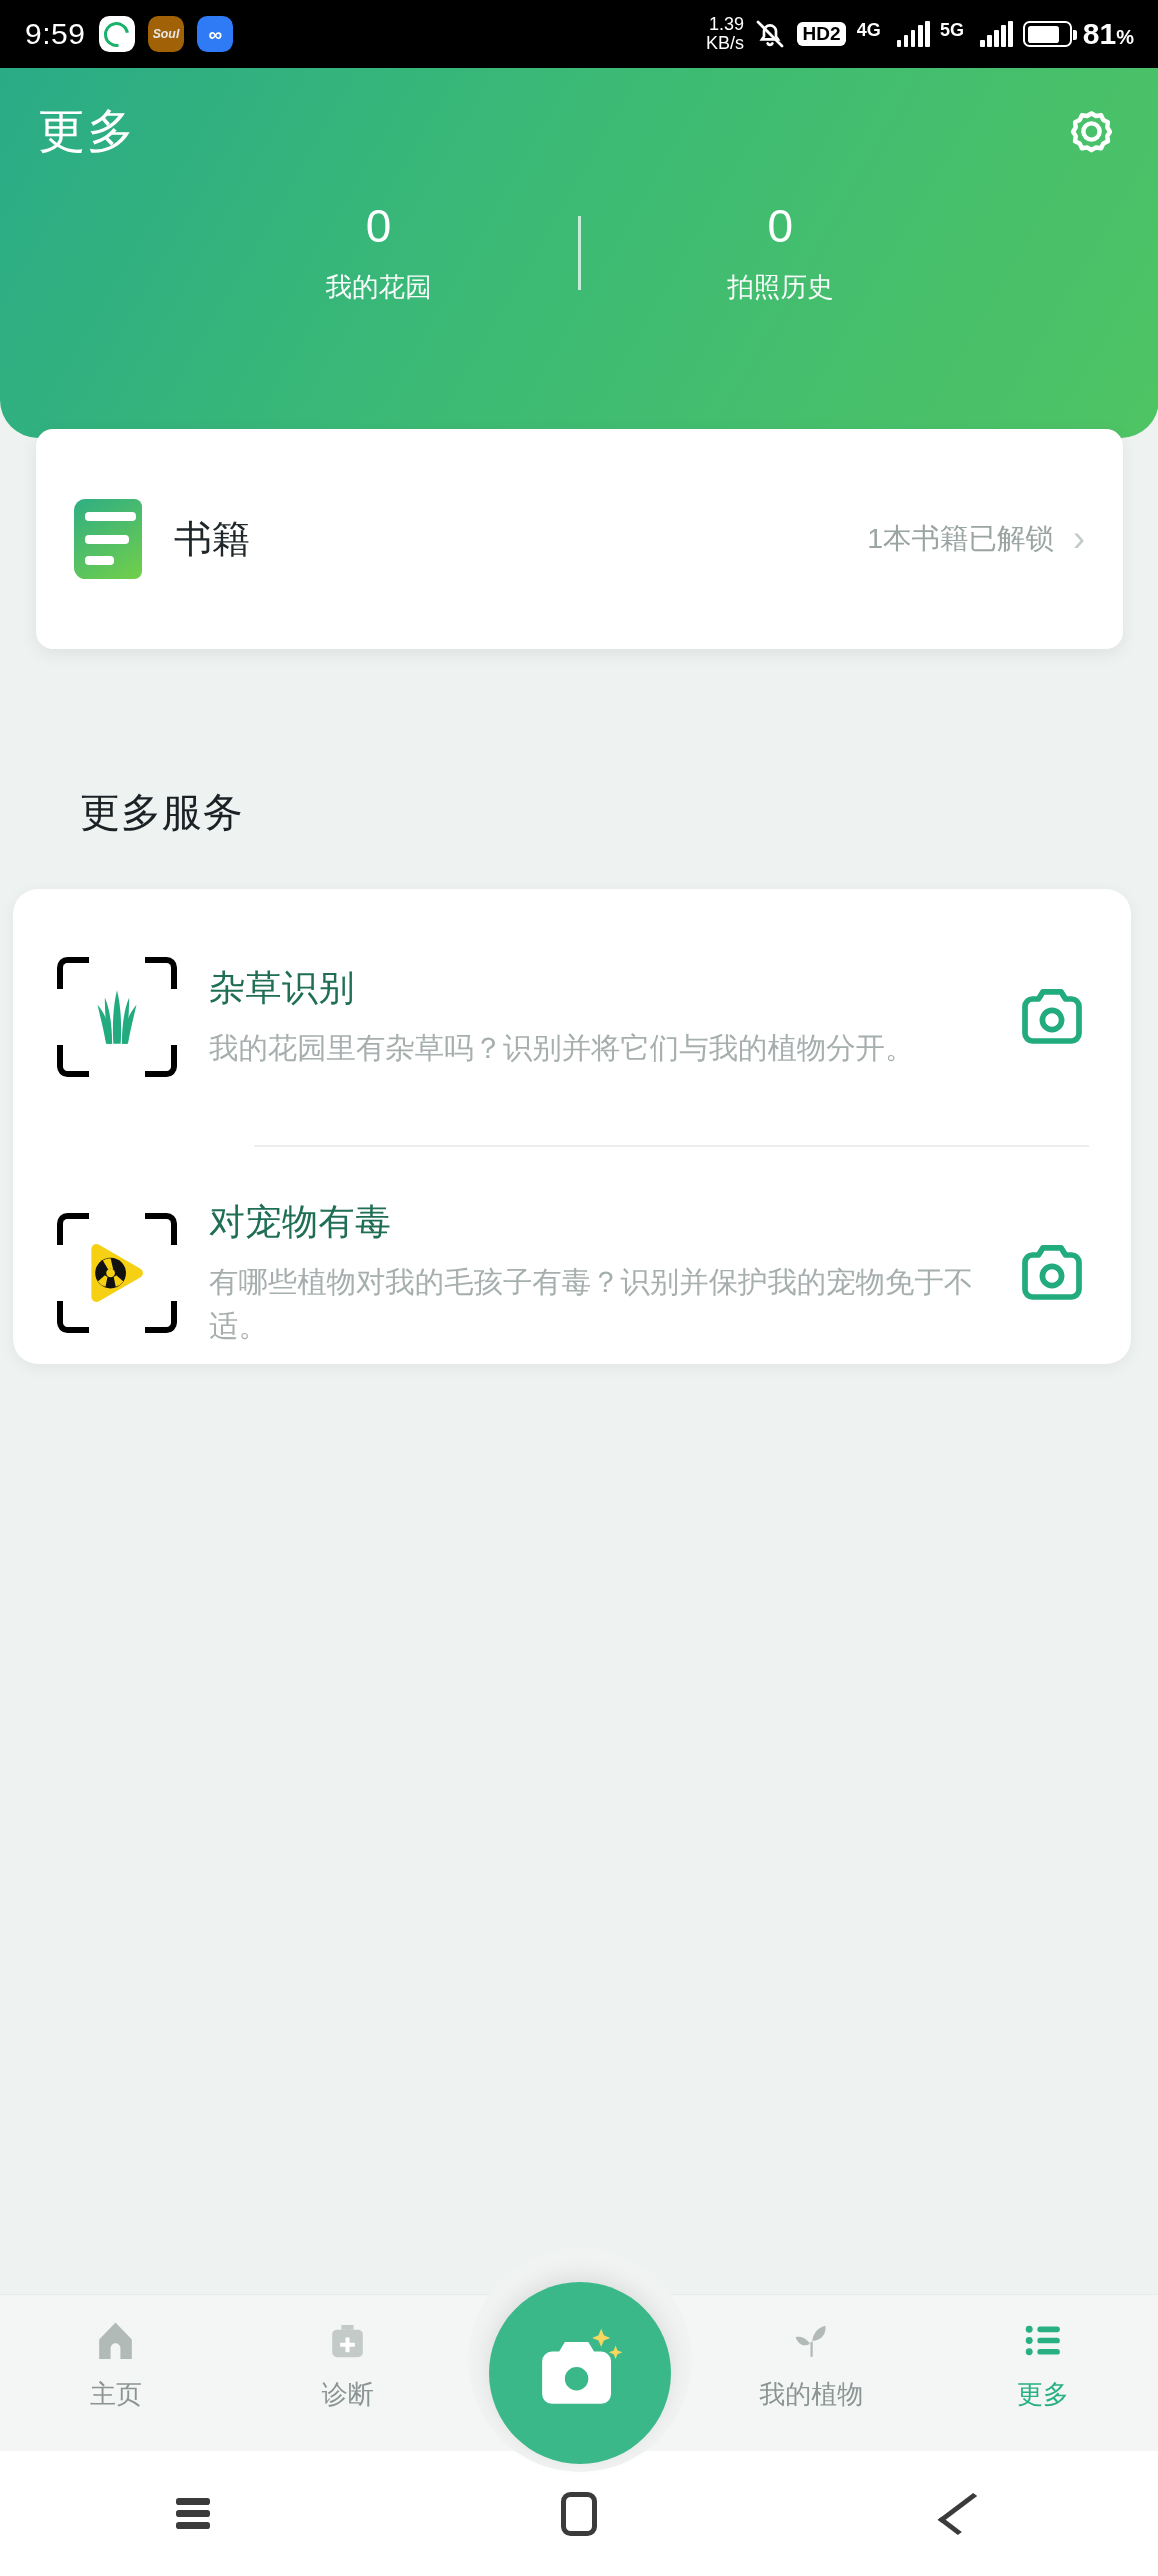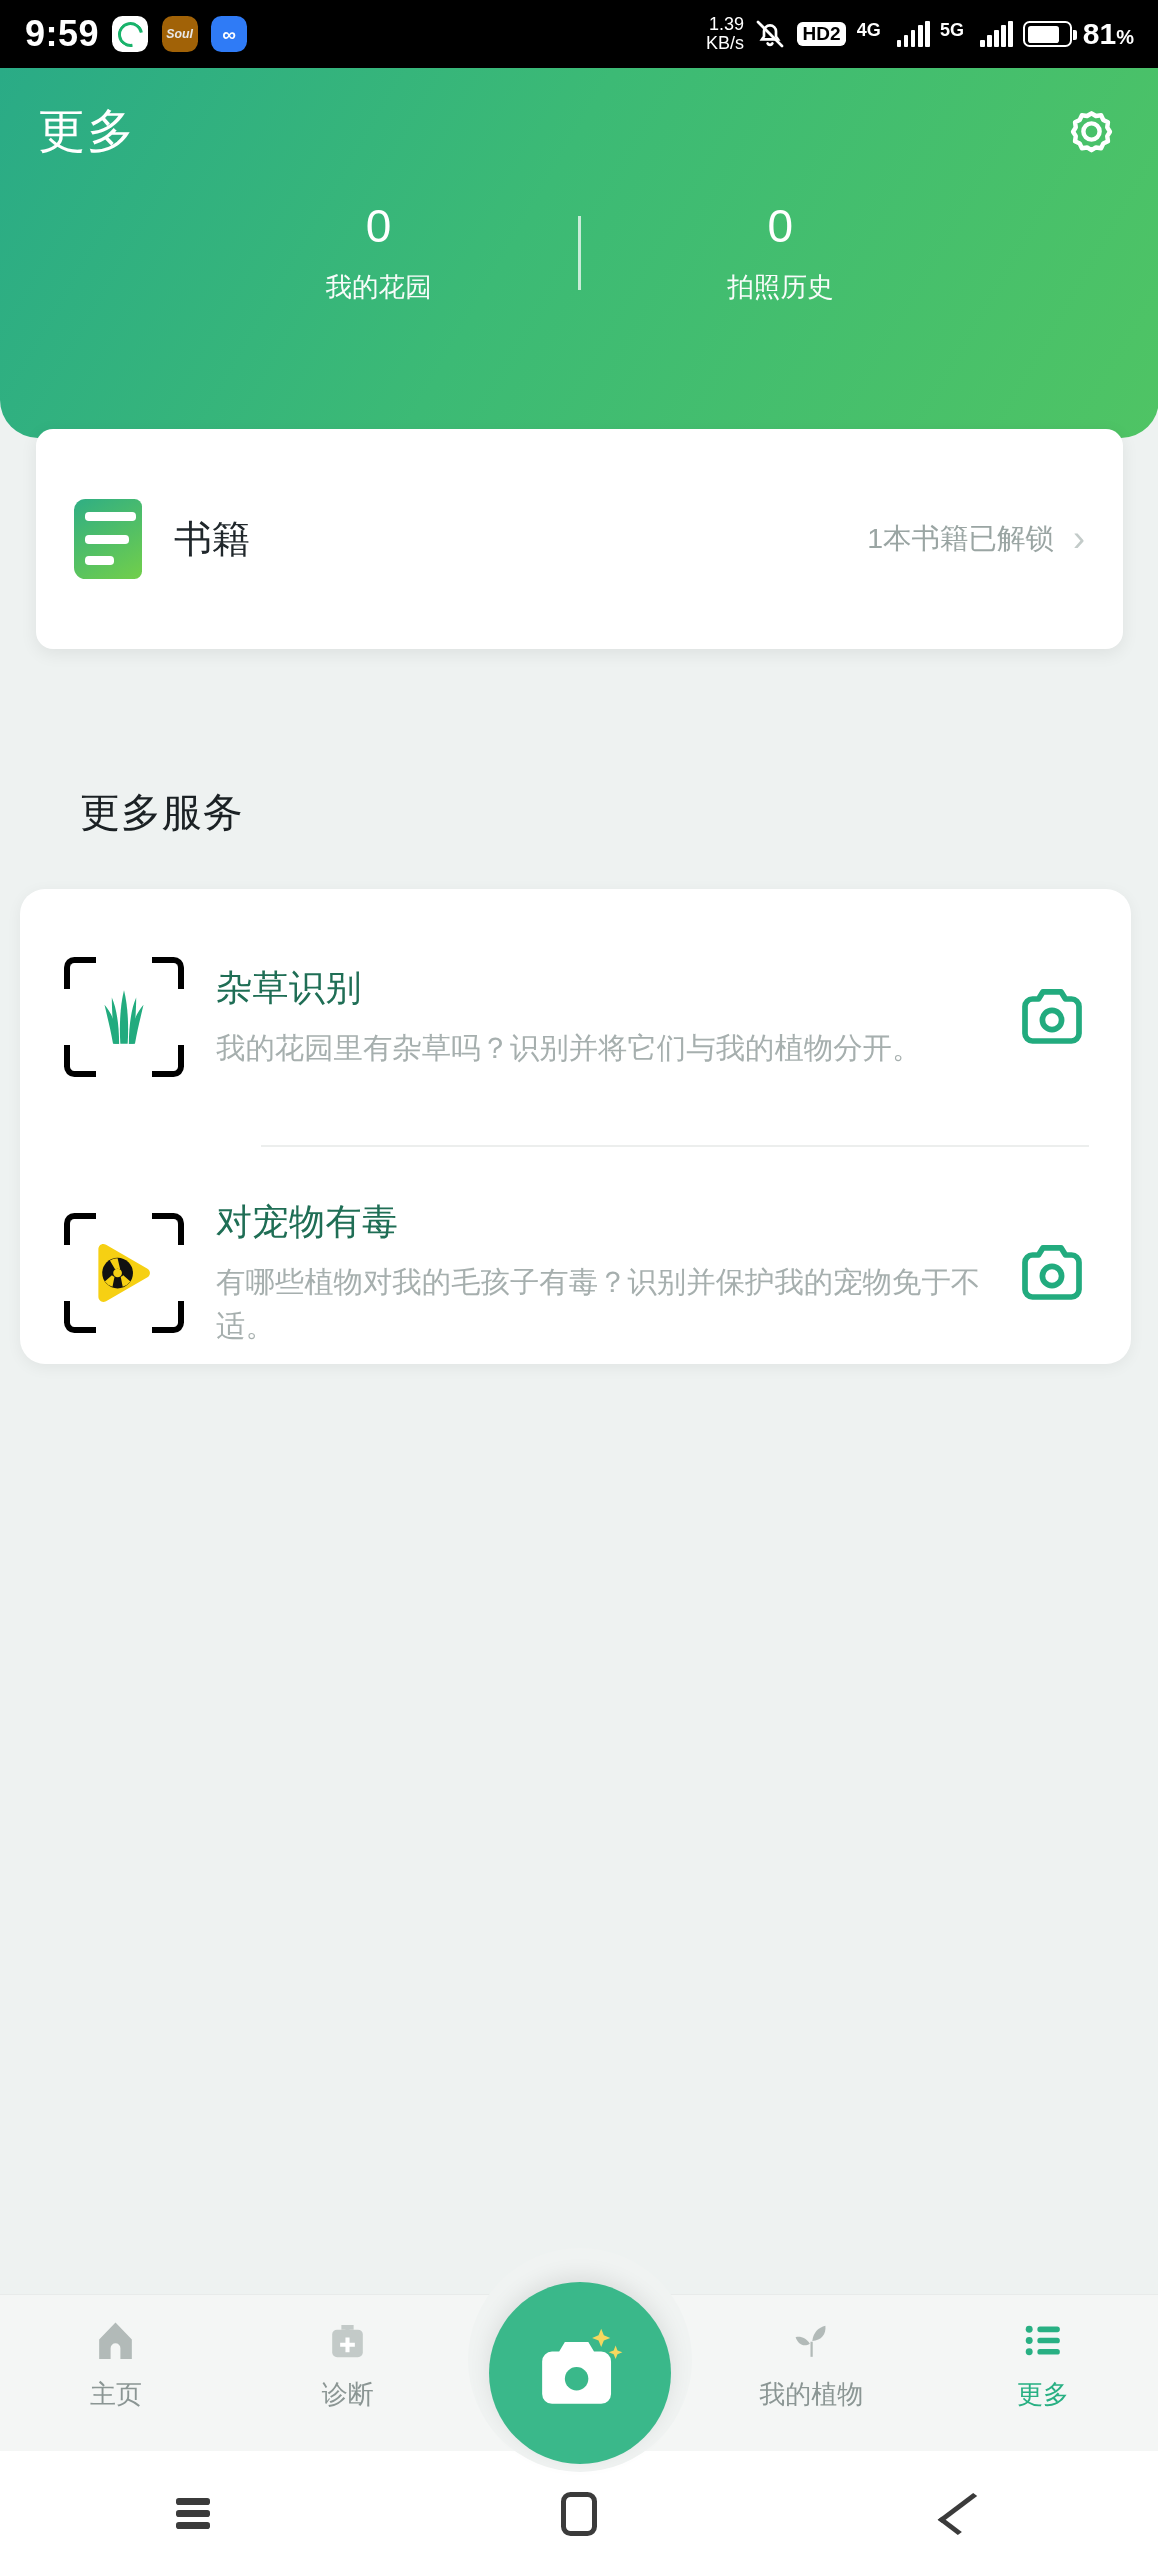--- a/index.html
+++ b/index.html
@@ -11,21 +11,21 @@
     position:relative;
   }
 
   
   .statusbar {
     height:68px; background:#000; color:#fff;
     display:flex; align-items:center; padding:0 25px;
     position:relative;
   }
   .sb-left { display:flex; align-items:center; gap:13.3px; }
-  .sb-time { font-size:36px; font-weight:700; letter-spacing:0.5px; }
+  .sb-time { font-size:30px; font-weight:400; letter-spacing:0.5px; }
   .sb-appicon { width:36px; height:36px; border-radius:10.4px; display:flex; align-items:center; justify-content:center; font-size:14.2px; font-weight:700; overflow:hidden; }
   .app-green { background:#fff; }
   .app-green .ring { width:25px;height:25px;border-radius:50%;border:3.8px solid #19b36b;border-right-color:transparent;transform:rotate(35deg); }
   .app-soul { background:#a16207; color:#e8e8e8; font-size:12.3px; font-style:italic; }
   .app-blue { background:#2f7bf6; color:#fff; }
   .app-blue .bm { font-size:19px; line-height:1; }
   .sb-right { margin-left:auto; display:flex; align-items:center; gap:10.4px; }
   .sb-speed { font-size:18px; line-height:19px; text-align:right; font-weight:500; }
   .sb-speed span { display:block; }
   .mute-ico { position:relative; width:32px; height:32px; }
@@ -78,21 +78,21 @@
   .book-right { margin-left:auto; display:flex; align-items:center; gap:19px; }
   .book-sub { font-size:28.5px; color:#9aa5a3; }
   .chev { color:#c3cbc9; font-size:36px; line-height:1; }
 
   
   .section-title {
     position:absolute; left:36px; top:785px;
     font-size:40px; color:#1b2124; font-weight:500; letter-spacing:0.9px;margin-left:44px;
   }
   .services {
-    position:absolute; left:20px; right:28.5px; top:889px;
+    position:absolute; left:13px; right:28.5px; top:889px;
     background:#fff; border-radius:25px;
     box-shadow:0 3.8px 15px rgba(0,0,0,.055);
     padding:0 0 16px 0; overflow:hidden; height:475px;
   }
   .svc {
     display:flex; align-items:center; padding:26.6px 42px 26.6px 44px; cursor:pointer;
     position:relative; min-height:256px;
   }
   .svc + .svc:before {
     content:""; position:absolute; left:241px; right:42px; top:0; height:1.9px; background:#eceeed;

